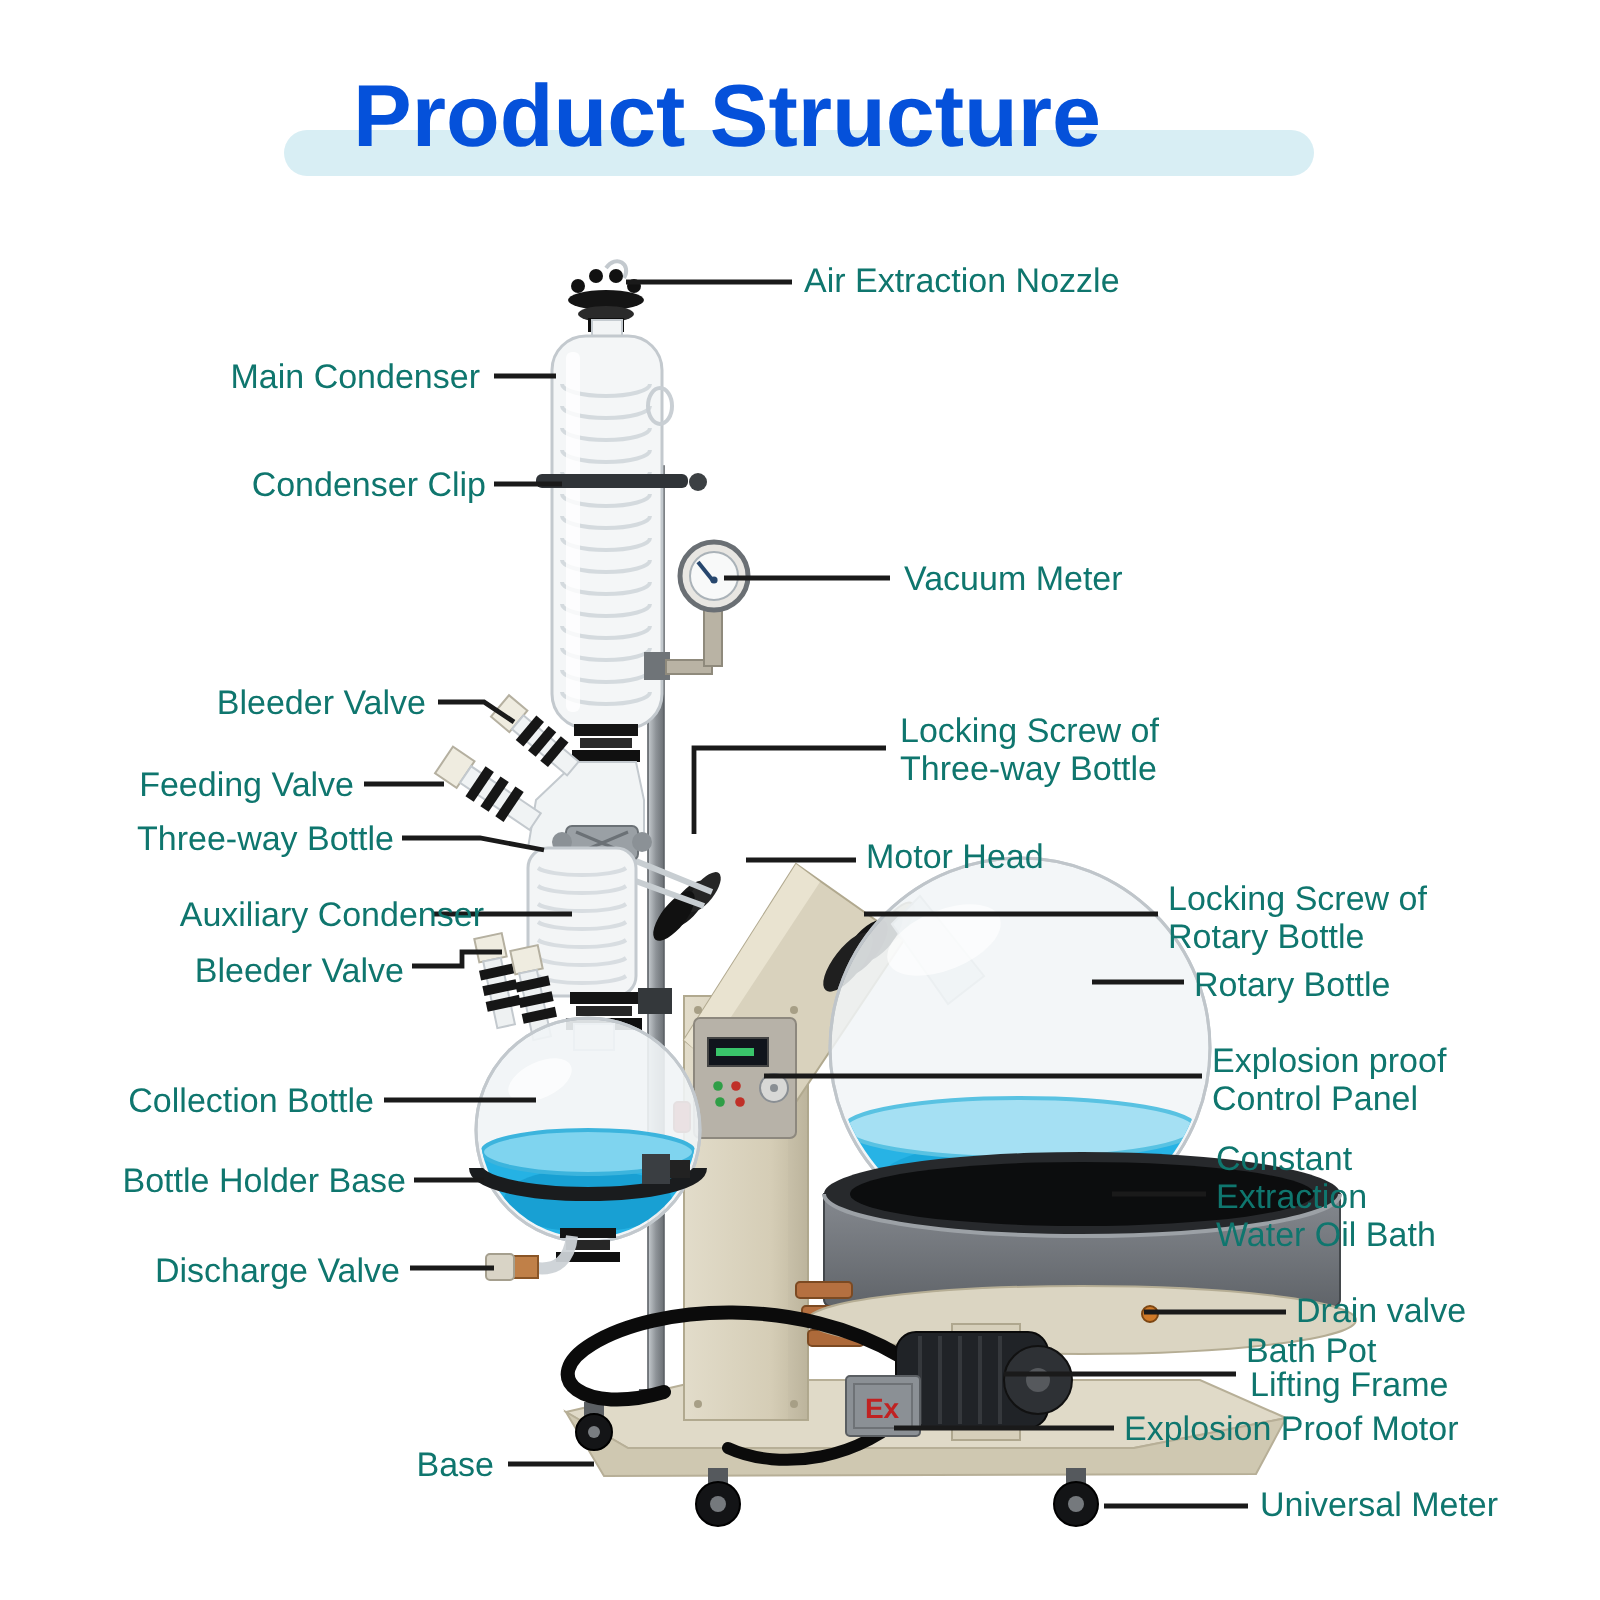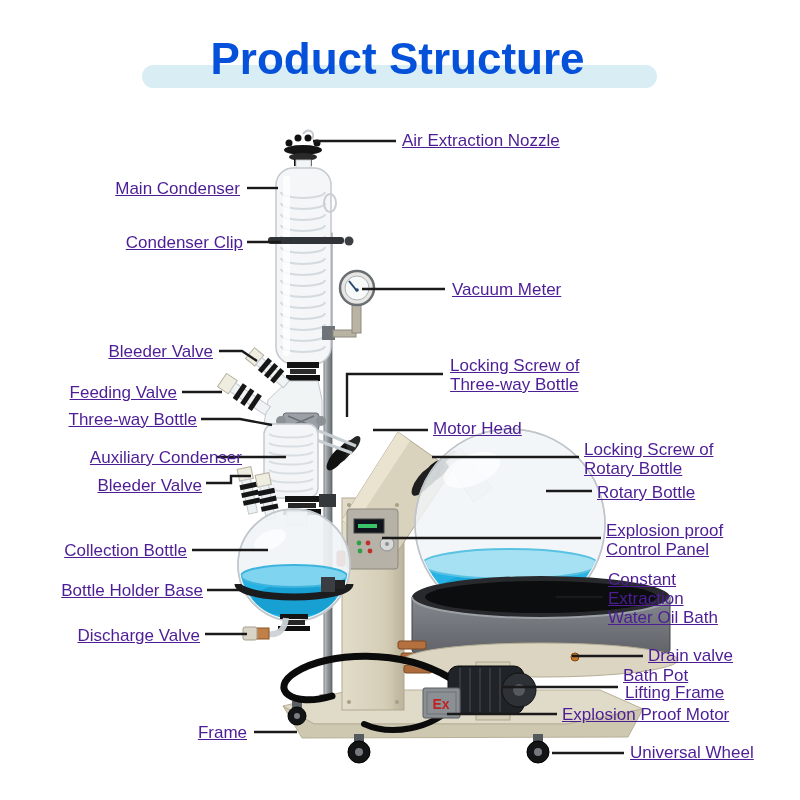--- a/index.html
+++ b/index.html
@@ -7,26 +7,25 @@
     width:800px;height:800px;position:relative;background:#ffffff;
     font-family:"Liberation Sans",sans-serif;overflow:hidden;
   }
   .stage{position:absolute;left:0;top:0;width:800px;height:800px;}
   .title-band{
     position:absolute;left:142px;top:65px;width:515px;height:23px;
     border-radius:12px;background:#d8eef4;
   }
   .title{
     position:absolute;left:0;top:34px;width:727px;text-align:center;
-    font-size:44px;line-height:50px;font-weight:bold;color:#0551da;margin-left:34px;
+    font-size:44px;line-height:50px;font-weight:bold;color:#0551da;
   }
   .lbl{
-    position:absolute;color:#4c1d95;font-size:17px;line-height:19px;
+    position:absolute;color:#0f766e;font-size:17px;line-height:19px;
     white-space:nowrap;
-    text-decoration:underline;
   }
   .lbl span{display:block;}
   .ra{text-align:center;}
   svg{position:absolute;left:0;top:0;}
 </style>
 </head>
 <body>
 
 <div class="title-band"></div>
 <div class="title">Product Structure</div>
@@ -318,14 +317,14 @@
   <span>Constant</span>
   <span>Extraction</span>
   <span>Water Oil Bath</span>
 </div>
 <div class="lbl ra" style="right:597px;top:581px">Bottle Holder Base</div>
 <div class="lbl ra" style="right:600px;top:626px">Discharge Valve</div>
 <div class="lbl" style="left:648px;top:646px">Drain valve</div>
 <div class="lbl" style="left:623px;top:666px">Bath Pot</div>
 <div class="lbl" style="left:625px;top:683px">Lifting Frame</div>
 <div class="lbl" style="left:562px;top:705px">Explosion Proof Motor</div>
-<div class="lbl ra" style="right:553px;top:723px">Frame</div>
-<div class="lbl" style="left:630px;top:743px">Universal Wheel</div>
+<div class="lbl ra" style="right:553px;top:723px">Base</div>
+<div class="lbl" style="left:630px;top:743px">Universal Meter</div>
 
 </body></html>

